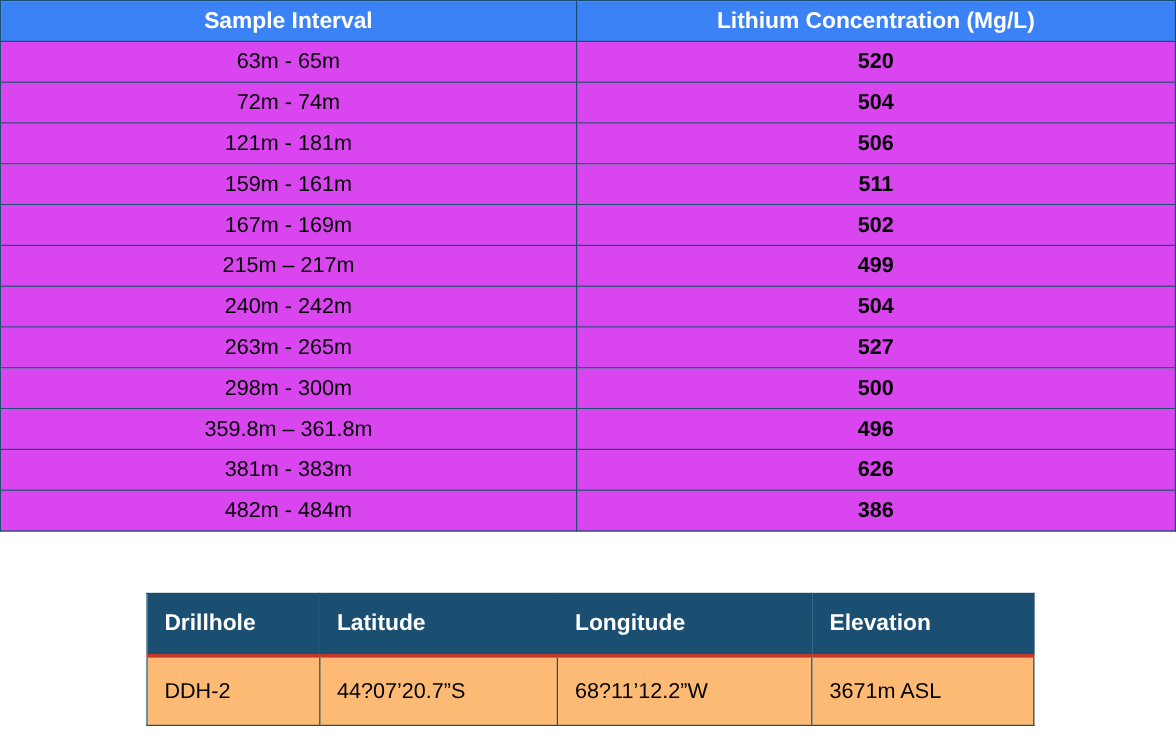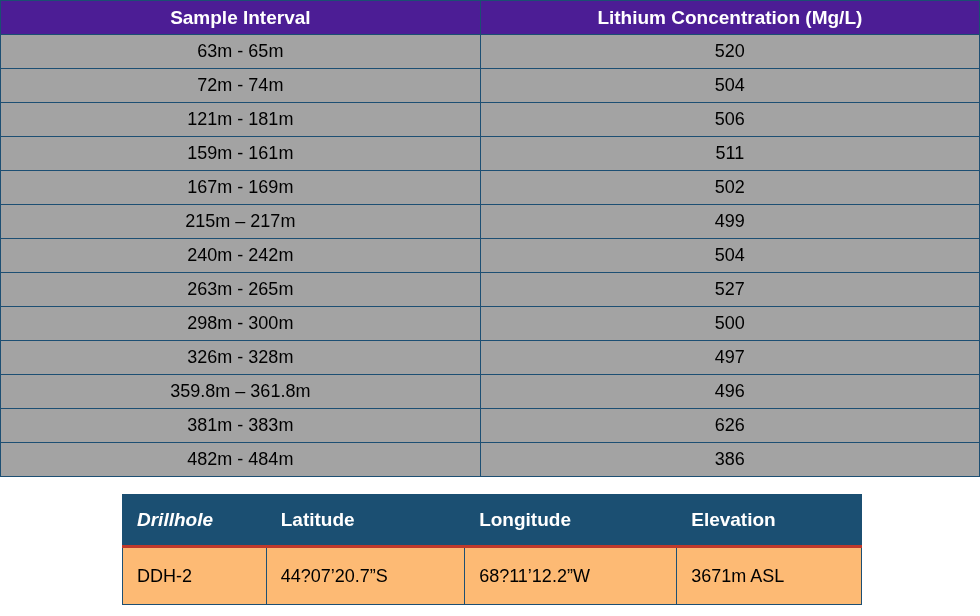--- a/index.html
+++ b/index.html
@@ -30,39 +30,39 @@
     border-collapse: collapse;
     table-layout: fixed;
   }
   .assay-table th,
   .assay-table td {
     border: 1px solid #1d4f73;
     text-align: center;
     padding: 0;
   }
   .assay-table thead th {
-    background: #4c1d95;
+    background: #3b82f6;
     color: #ffffff;
     font-size: 19px;
     font-weight: bold;
     height: 33px;
     line-height: 33px;
     border: 1px solid #1b4f72;
   }
   .assay-table tbody td {
     height: 33px;
     line-height: 33px;
     font-size: 18px;
-    background: #a3a3a3;
+    background: #d946ef;
   }
   .assay-table tbody td.col-interval {
     font-weight: normal;
   }
   .assay-table tbody td.col-conc {
-    font-weight: normal;
+    font-weight: bold;
   }
   .col-a { width: 49%; }
   .col-b { width: 51%; }
 
   
   .collar-wrap {
     position: absolute;
     left: 122px;
     top: 494px;
     width: 740px;
@@ -86,21 +86,21 @@
   .collar-table td {
     background: #fdba74;
     color: #000000;
     font-size: 18px;
     text-align: left;
     height: 56px;
     padding: 0 0 0 14px;
     border: 1px solid #1d4f73;
     border-top: none;
   }
-  .ch-drillhole { width: 19%; font-style: italic; }
+  .ch-drillhole { width: 19%; }
   .ch-lat       { width: 27%; }
   .ch-lon       { width: 29%; margin-top: 15px; }
   .ch-elev      { width: 25%; }
 </style>
 </head>
 <body>
 
 <div class="page">
 
   <table class="assay-table">
@@ -141,24 +141,20 @@
       </tr>
       <tr>
         <td class="col-interval">263m - 265m</td>
         <td class="col-conc">527</td>
       </tr>
       <tr>
         <td class="col-interval">298m - 300m</td>
         <td class="col-conc">500</td>
       </tr>
       <tr>
-        <td class="col-interval">326m - 328m</td>
-        <td class="col-conc">497</td>
-      </tr>
-      <tr>
         <td class="col-interval">359.8m – 361.8m</td>
         <td class="col-conc">496</td>
       </tr>
       <tr>
         <td class="col-interval">381m - 383m</td>
         <td class="col-conc">626</td>
       </tr>
       <tr>
         <td class="col-interval">482m - 484m</td>
         <td class="col-conc">386</td>

